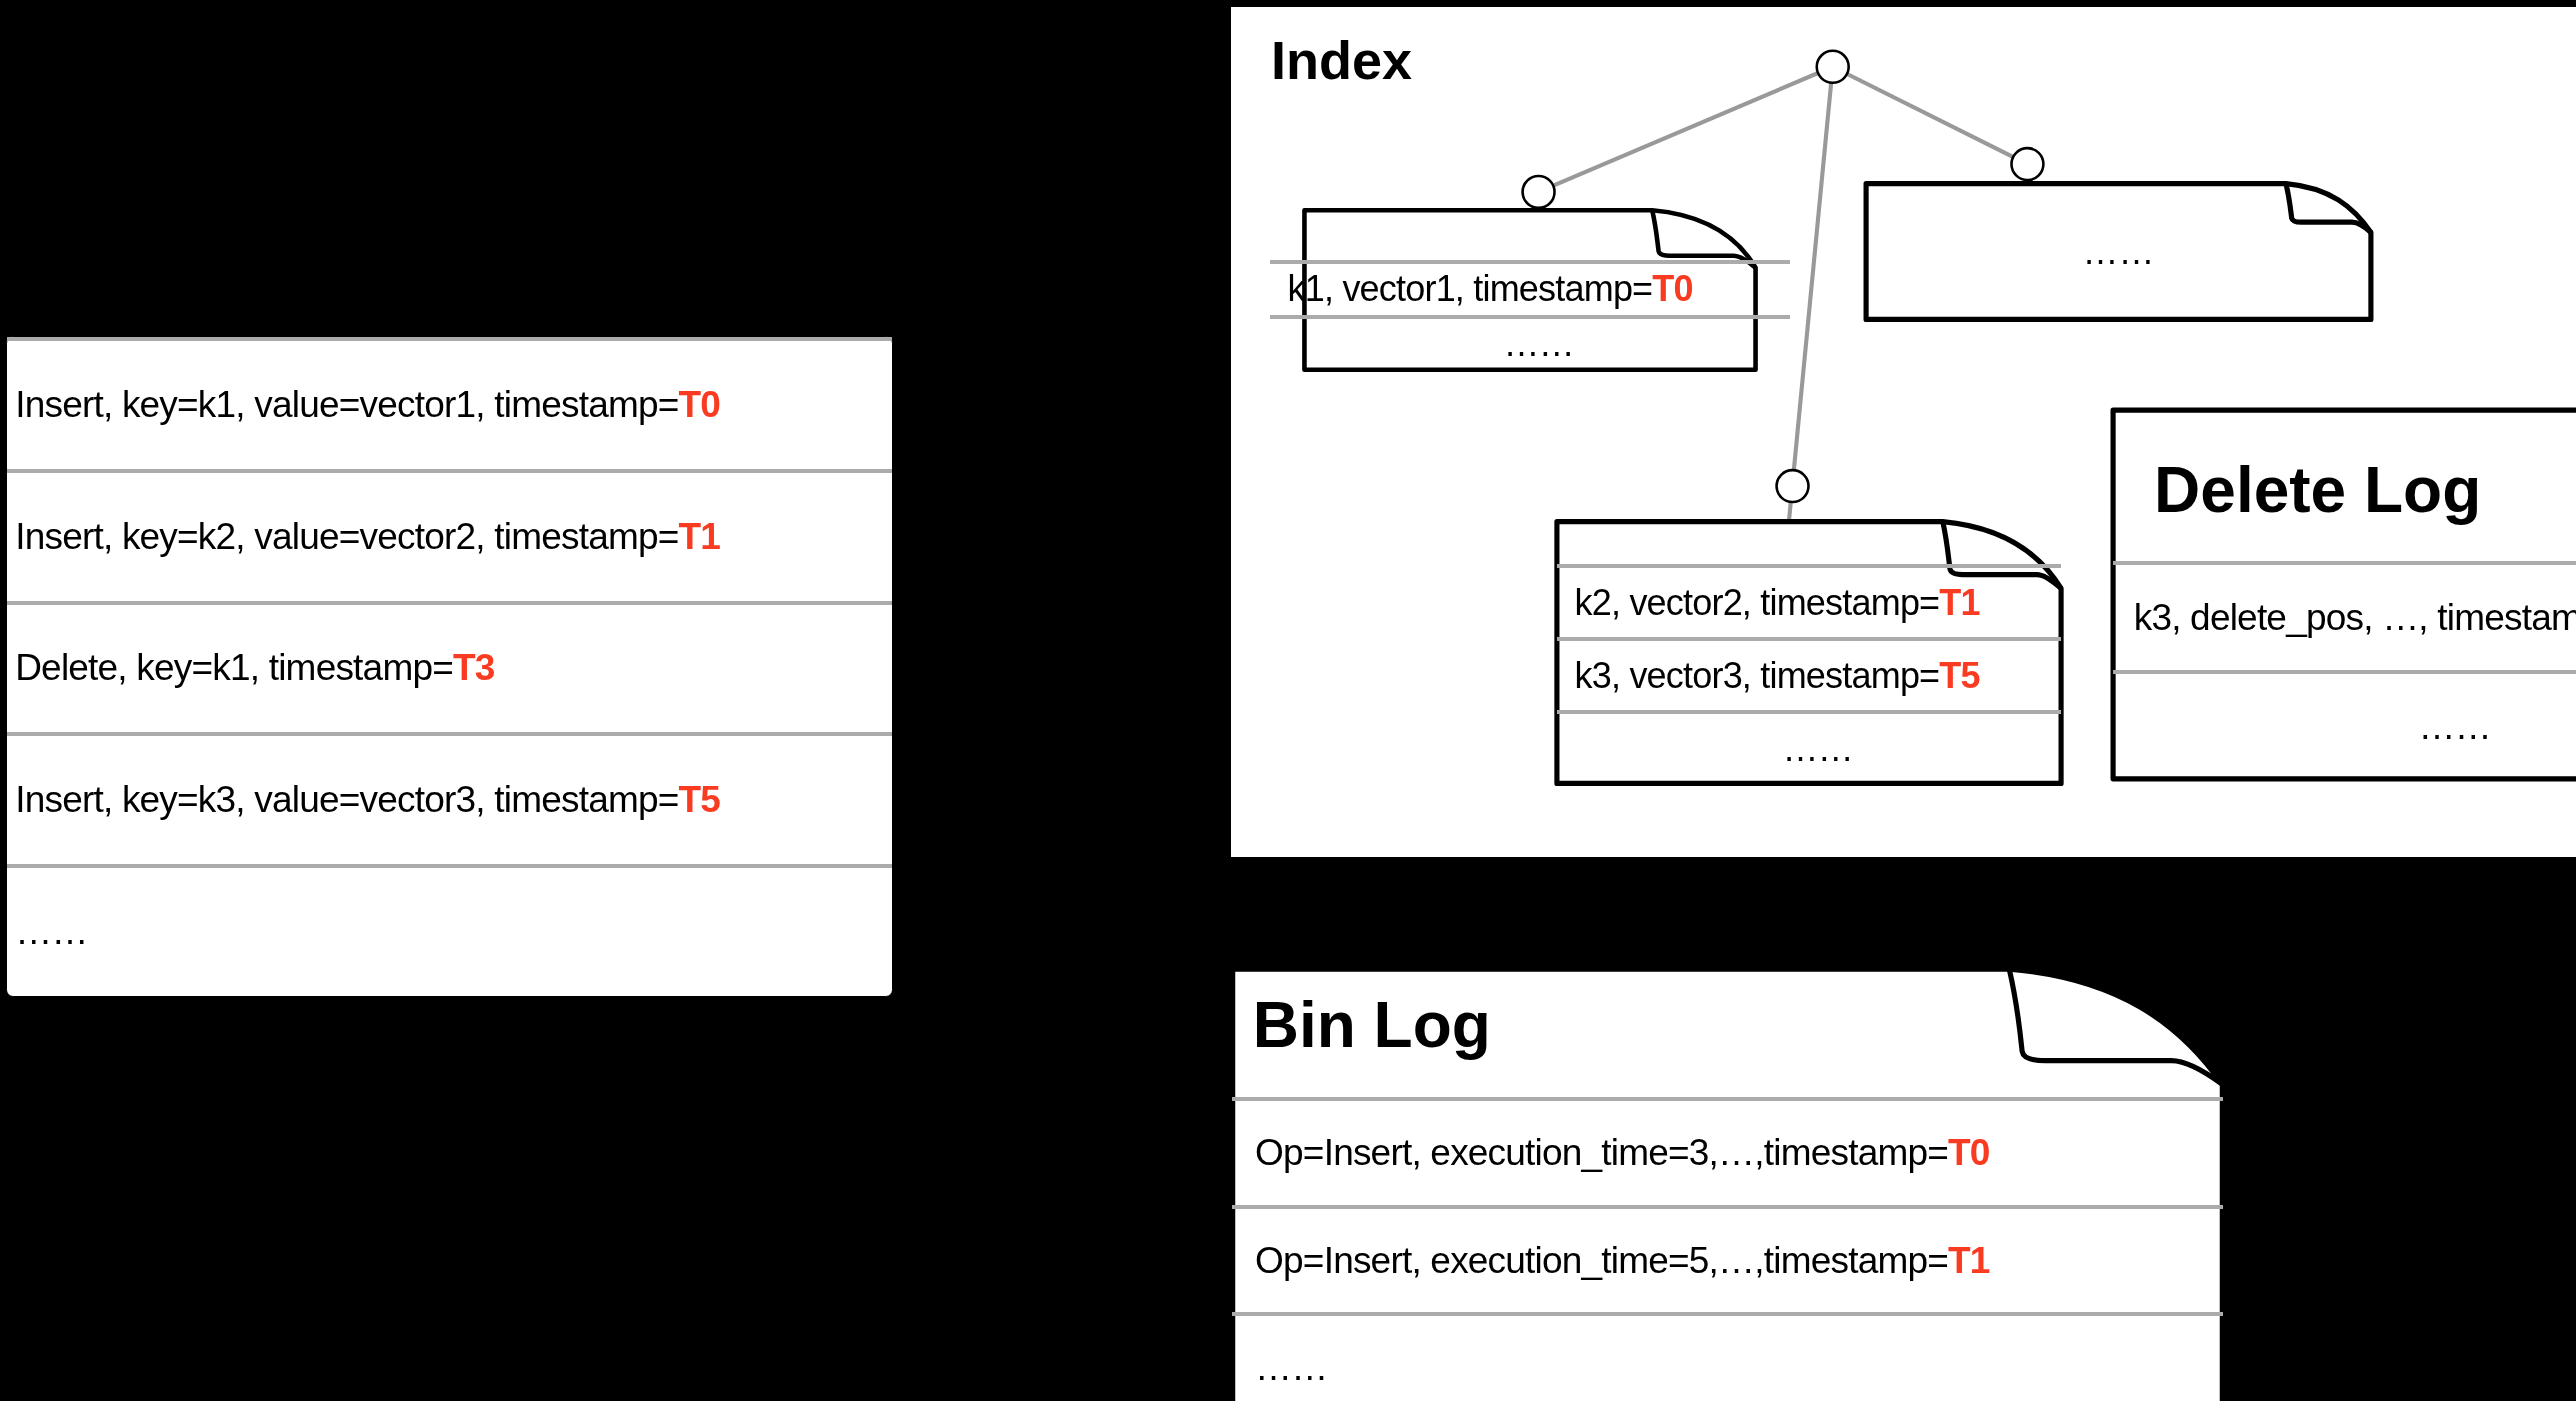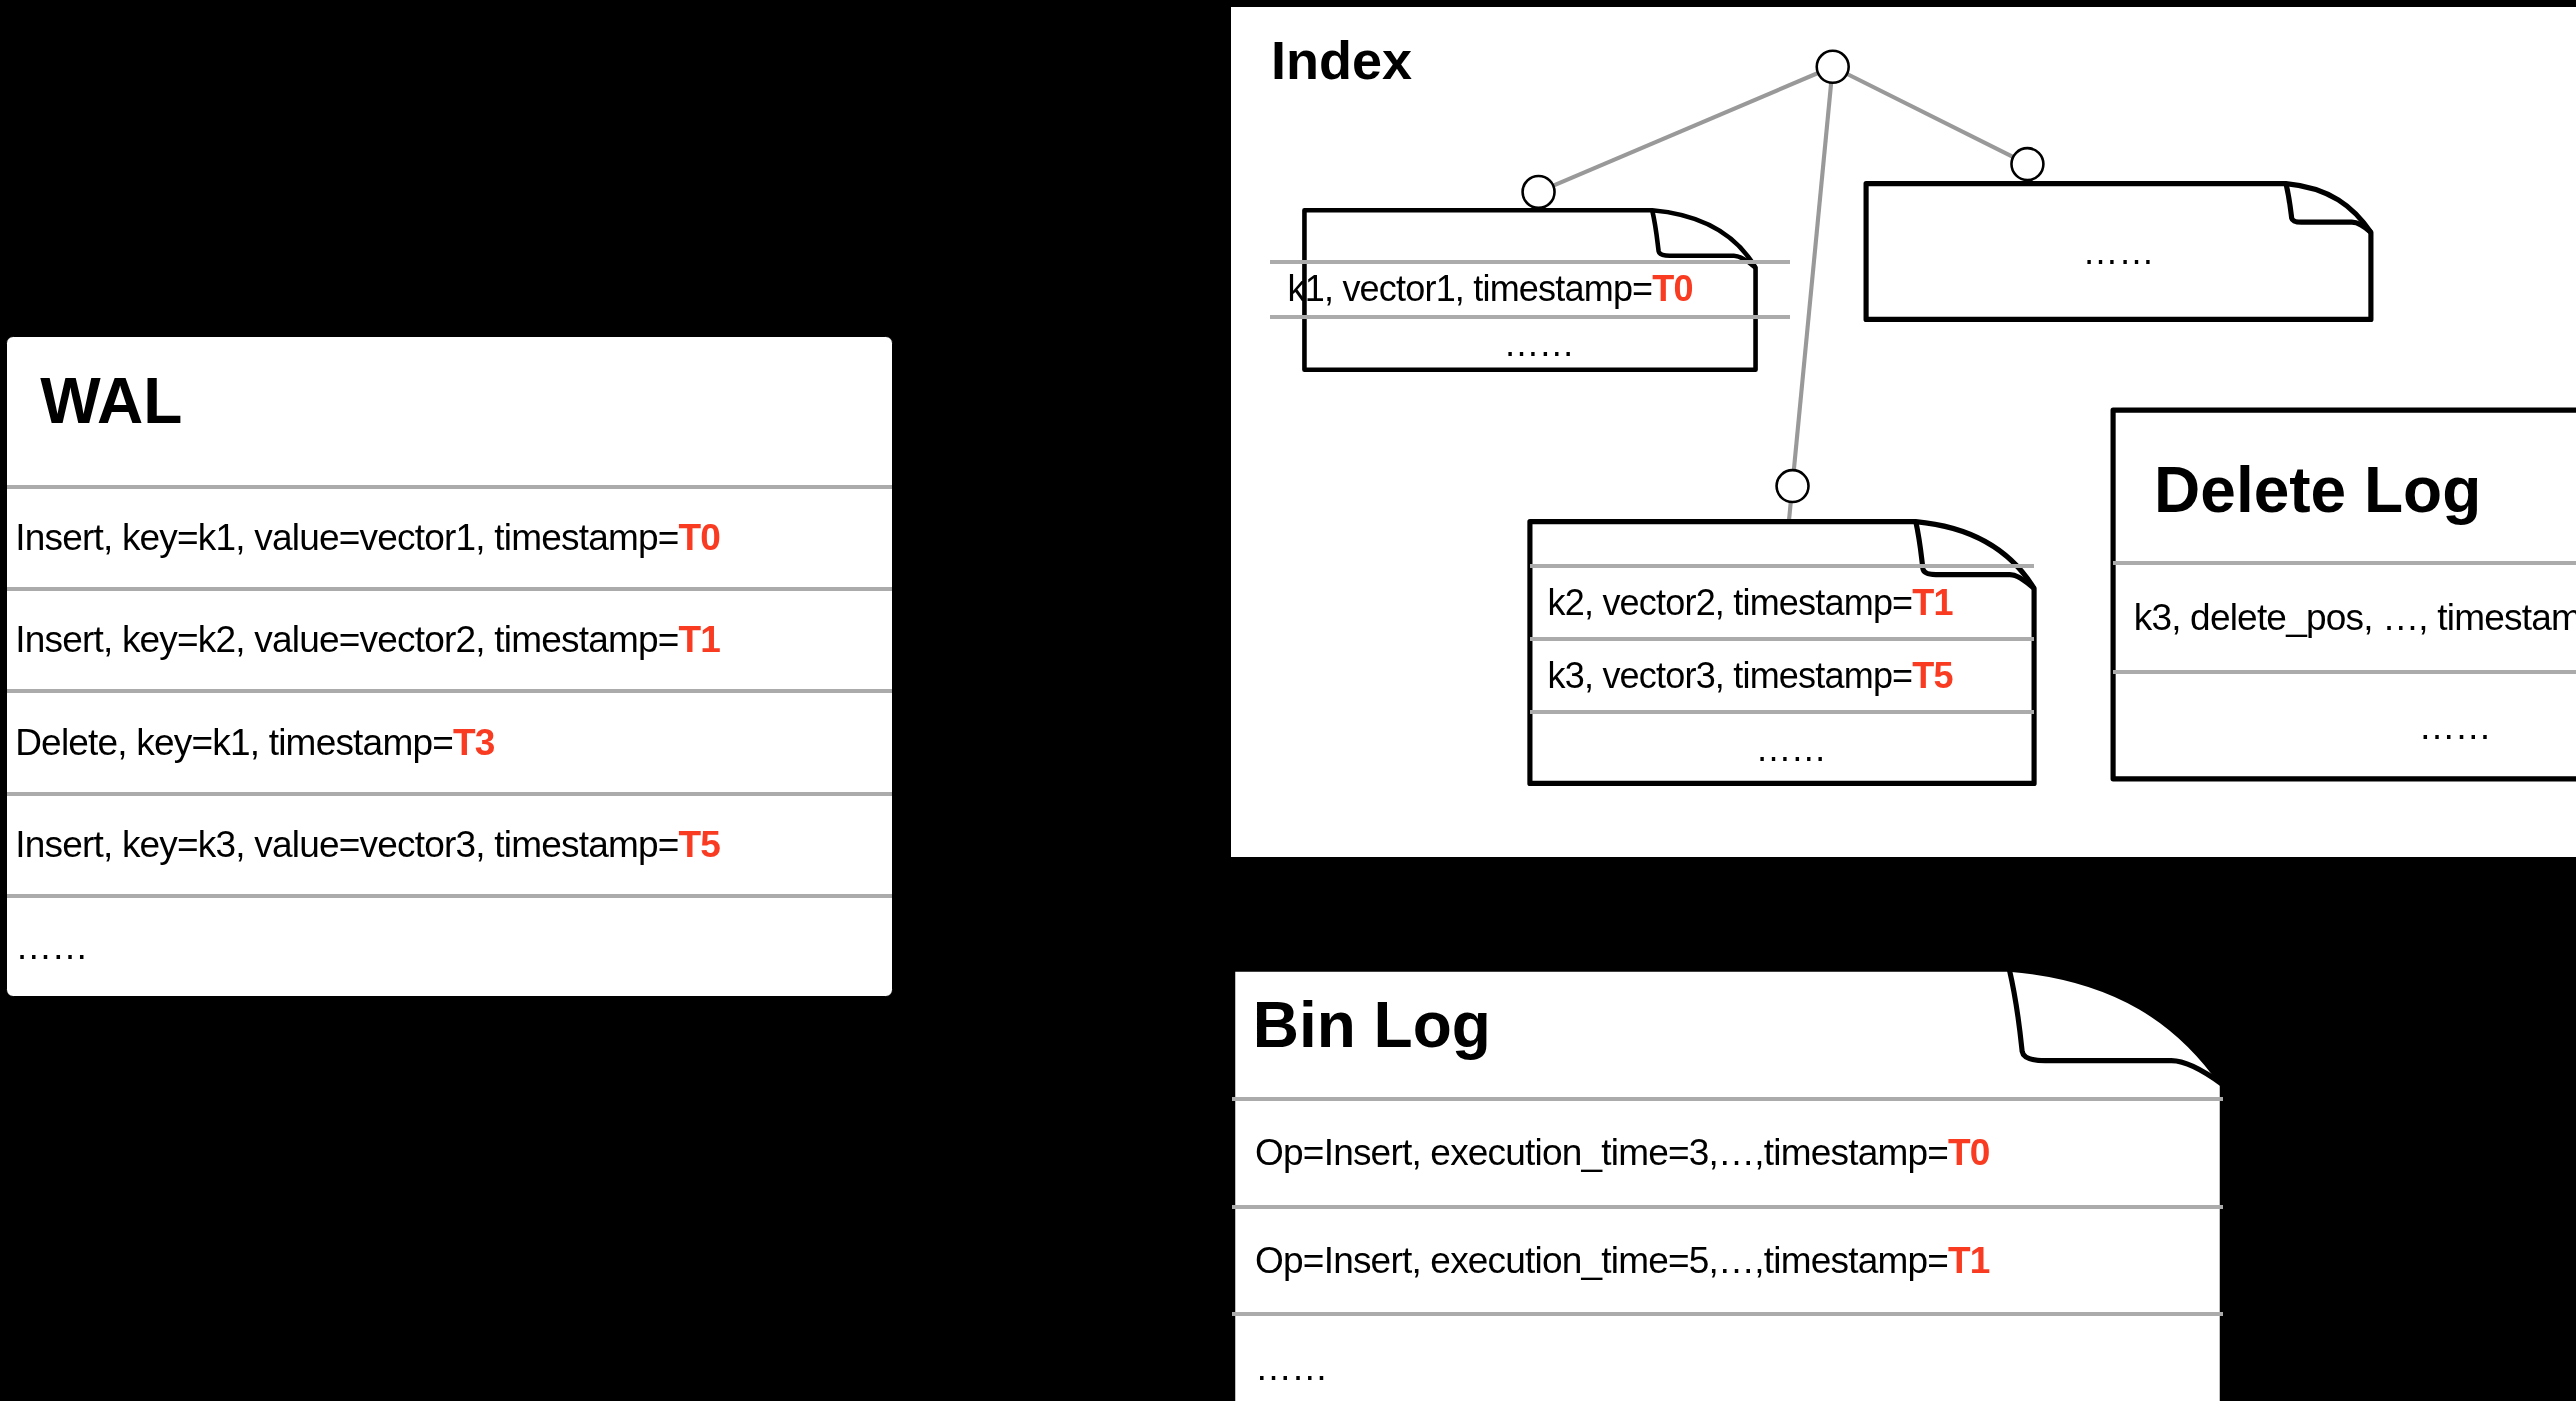--- a/index.html
+++ b/index.html
@@ -26,41 +26,40 @@
   
   .doc{position:absolute;}
   .doc svg.page{position:absolute;left:0;top:0;width:100%;height:100%;}
   .doc-content{position:absolute;left:3.1px;top:3.1px;right:3.1px;bottom:3.1px;
                display:flex;flex-direction:column;}
   .doc-head{flex:none;}
   .doc-title{font-size:64px;font-weight:bold;line-height:1.05;}
   .doc .row{font-size:36px;padding-left:17.5px;}
   .seg1{left:36px;top:201px;width:511px;height:164px;padding-left:15px;}
   .seg1 .doc-head{height:49px;}
-  .seg2{left:296px;top:512px;width:510px;height:267px;}
+  .seg2{left:323px;top:512px;width:510px;height:267px;}
   .seg2 .doc-head{height:42px;}
   .seg3{left:632px;top:174px;width:511px;height:141px;}
   .seg3 .doc-content{align-items:center;justify-content:center;font-size:36px;}
   .dlog{left:879px;top:400px;width:669px;height:375px;}
   .dlog .doc-head{height:151px;}
   .dlog .doc-title{padding:47px 0 0 41px;}
   .dlog .row{padding-left:20.6px;font-size:37px;}
   
   .binlog{left:1229px;top:966px;width:997px;height:457px;}
   .binlog .doc-head{height:128px;}
   .binlog .doc-title{padding:23px 0 0 20.6px;}
   .binlog .row{padding-left:23px;font-size:37px;}
 </style>
 </head>
 <body>
 
 <div id="canvas">
 
   <section class="box wal">
-    <div class="box-title">WAL</div>
     <div class="rows">
         <div class="row">
           <span>Insert, key=k1, value=vector1, timestamp=</span>
           <span class="hl">T0</span>
         </div>
         <div class="row">
           <span>Insert, key=k2, value=vector2, timestamp=</span>
           <span class="hl">T1</span>
         </div>
         <div class="row">

